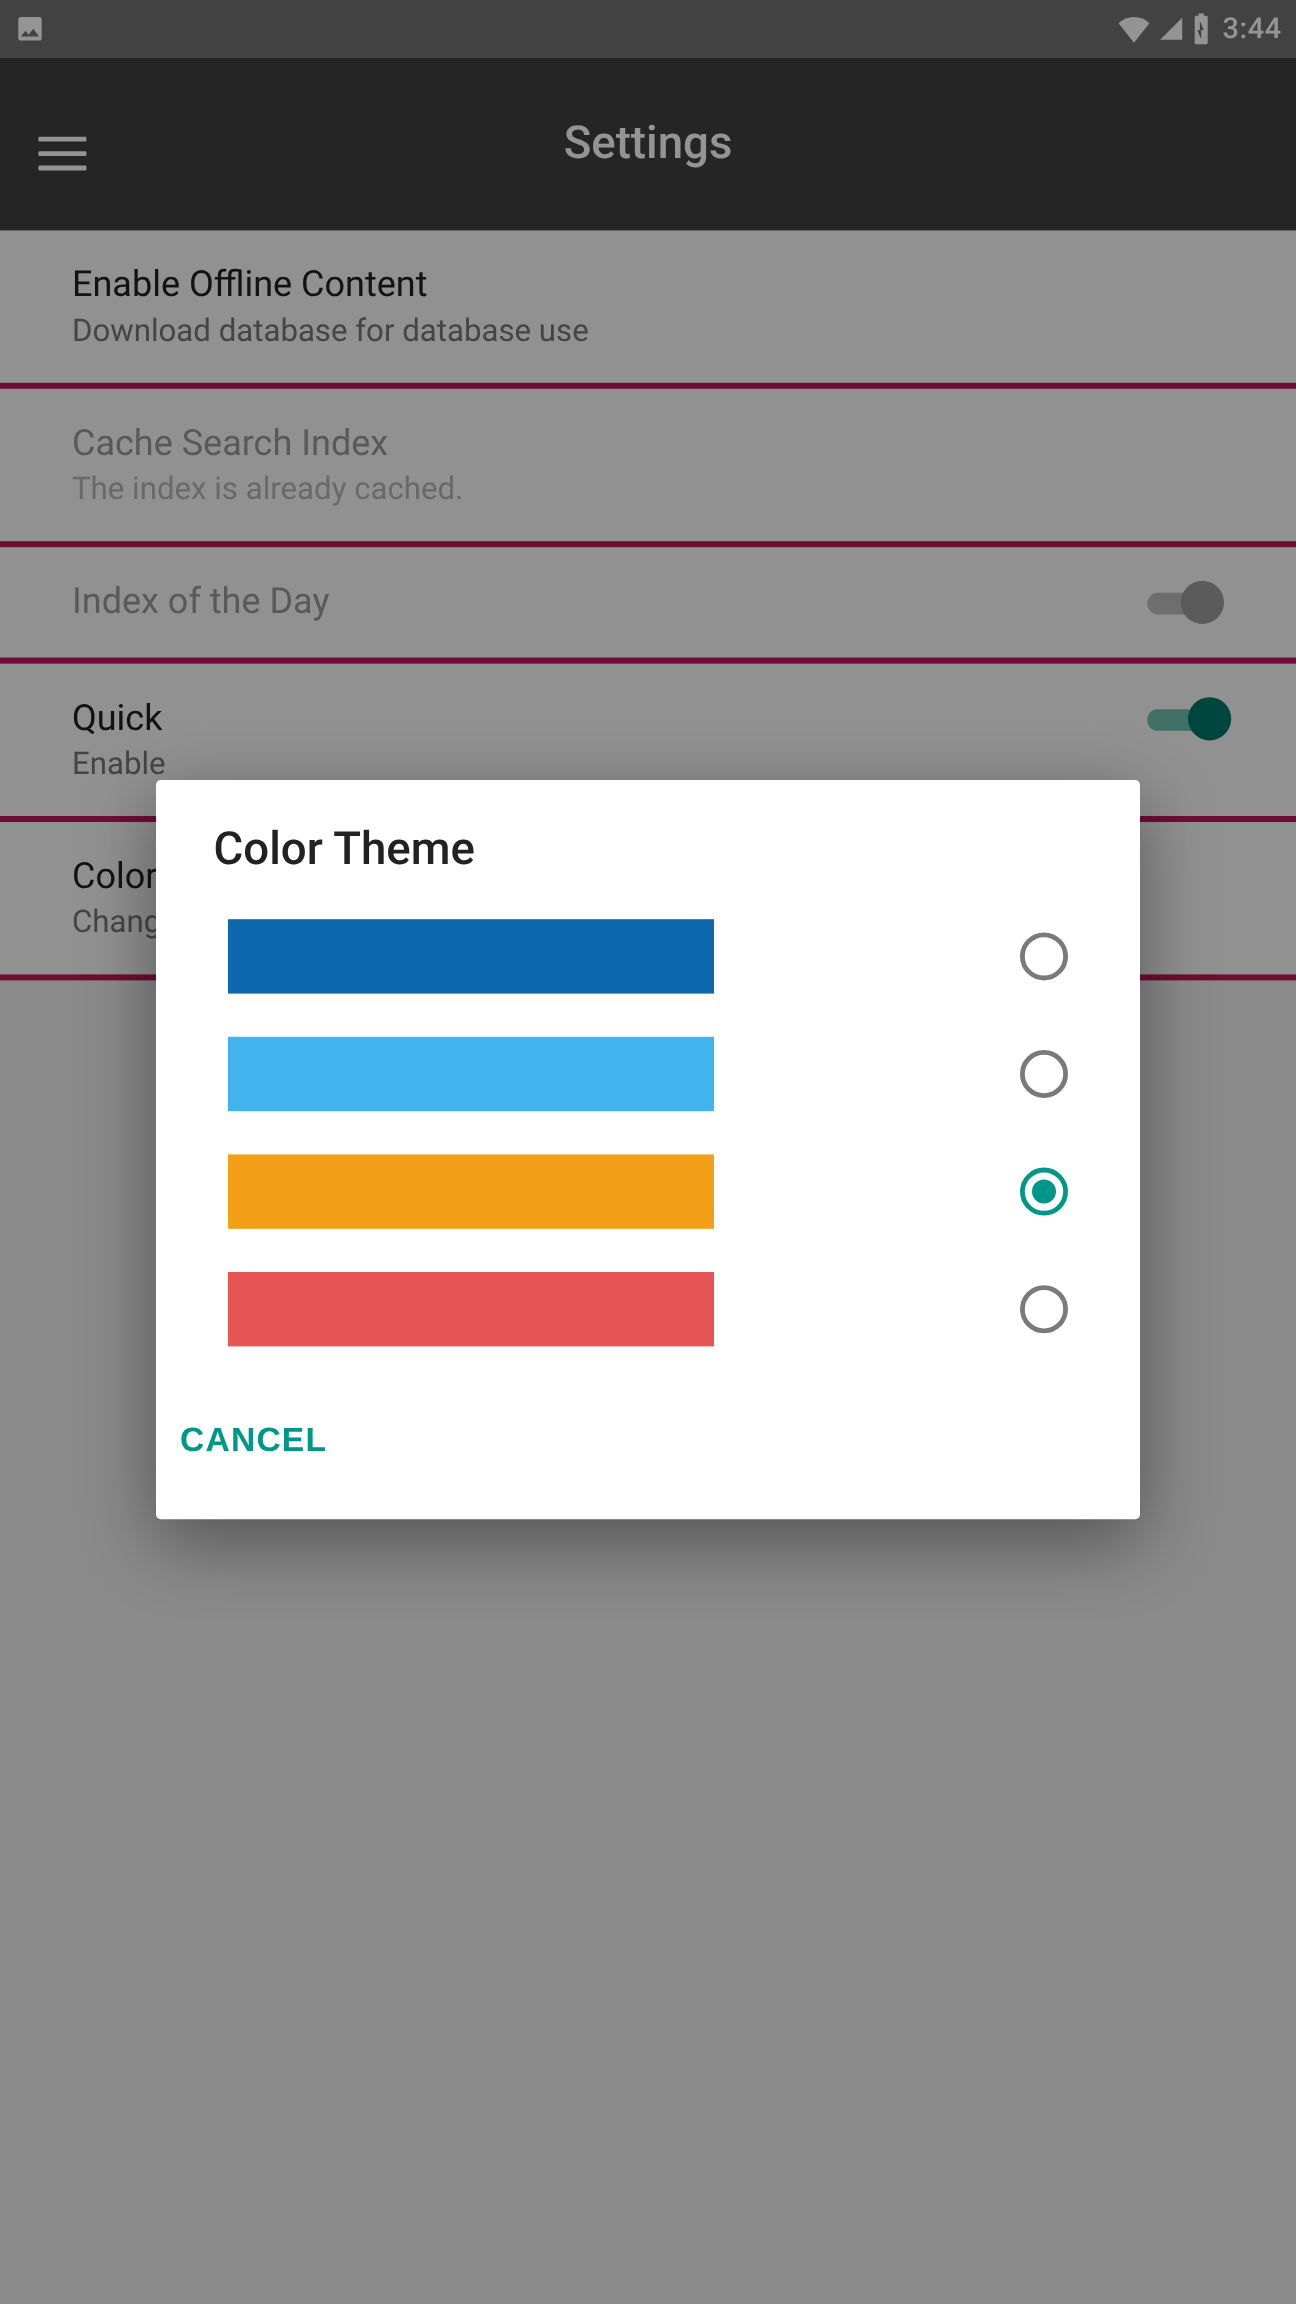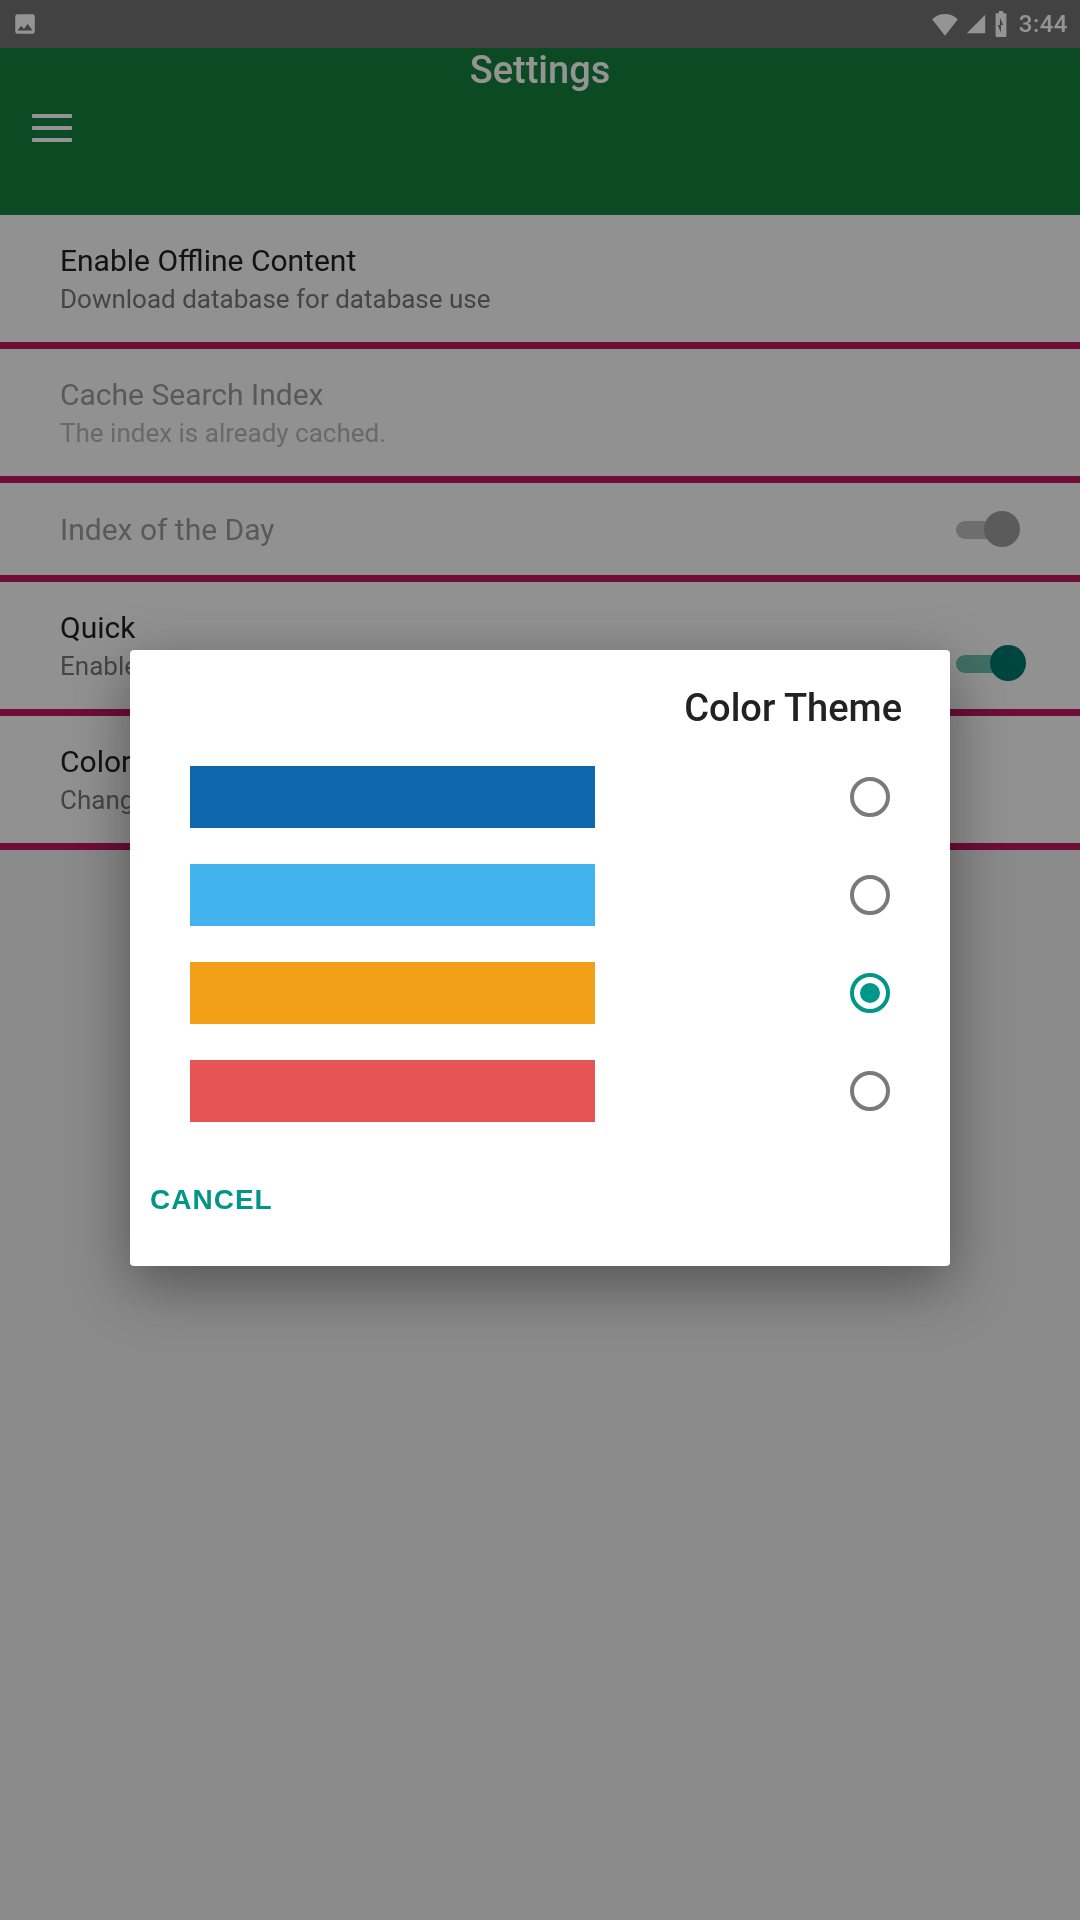--- a/index.html
+++ b/index.html
@@ -22,24 +22,24 @@
     color: #fff;
     font-size: 24px;
   }
   .status-left { display: flex; align-items: center; gap: 8px; }
   .status-right { display: flex; align-items: center; gap: 6px; }
   .status-right svg { display: block; }
   .status-time { font-weight: 500; letter-spacing: 0.5px; margin-left: 4px; }
 
   
   .app-bar {
-    height: 167px;
-    background: #15803d;
-    display: flex;
-    align-items: flex-start;
+    height: 144px;
+    background: #404040;
+    display: flex;
+    align-items: center;
     position: relative;
   }
   .hamburger {
     position: absolute;
     left: 32px;
     top: 58px;
     width: 44px;
     height: 44px;
     display: flex;
     flex-direction: column;
@@ -59,23 +59,23 @@
     font-size: 38px;
     font-weight: 500;
   }
 
   
   .settings-list {
     background: #fafafa;
   }
   .setting-item {
     padding: 28px 60px 28px 60px;
-    border-bottom: 7px solid #be185d;
-    display: flex;
-    align-items: flex-end;
+    border-bottom: 5px solid #be185d;
+    display: flex;
+    align-items: flex-start;
     justify-content: space-between;
   }
   .setting-text { flex: 1; }
   .setting-title { font-size: 30px; color: #222; }
   .setting-sub   { font-size: 26px; color: #777; margin-top: 6px; }
   .disabled .setting-title { color: #9a9a9a; }
   .disabled .setting-sub   { color: #b5b5b5; }
 
   
   .switch {
@@ -110,21 +110,20 @@
     background: #ffffff;
     border-radius: 4px;
     box-shadow: 0 18px 60px rgba(0,0,0,0.4);
     padding-top: 36px;
   }
   .dialog-title {
     font-size: 38px;
     font-weight: 500;
     color: #222;
     padding: 0 48px 18px 48px;
-    text-align: right;
   }
   .color-options { padding: 0 0 20px 0; }
   .color-row {
     display: flex;
     align-items: center;
     justify-content: space-between;
     padding: 18px 60px 18px 60px;
   }
   .color-swatch {
     height: 62px;

